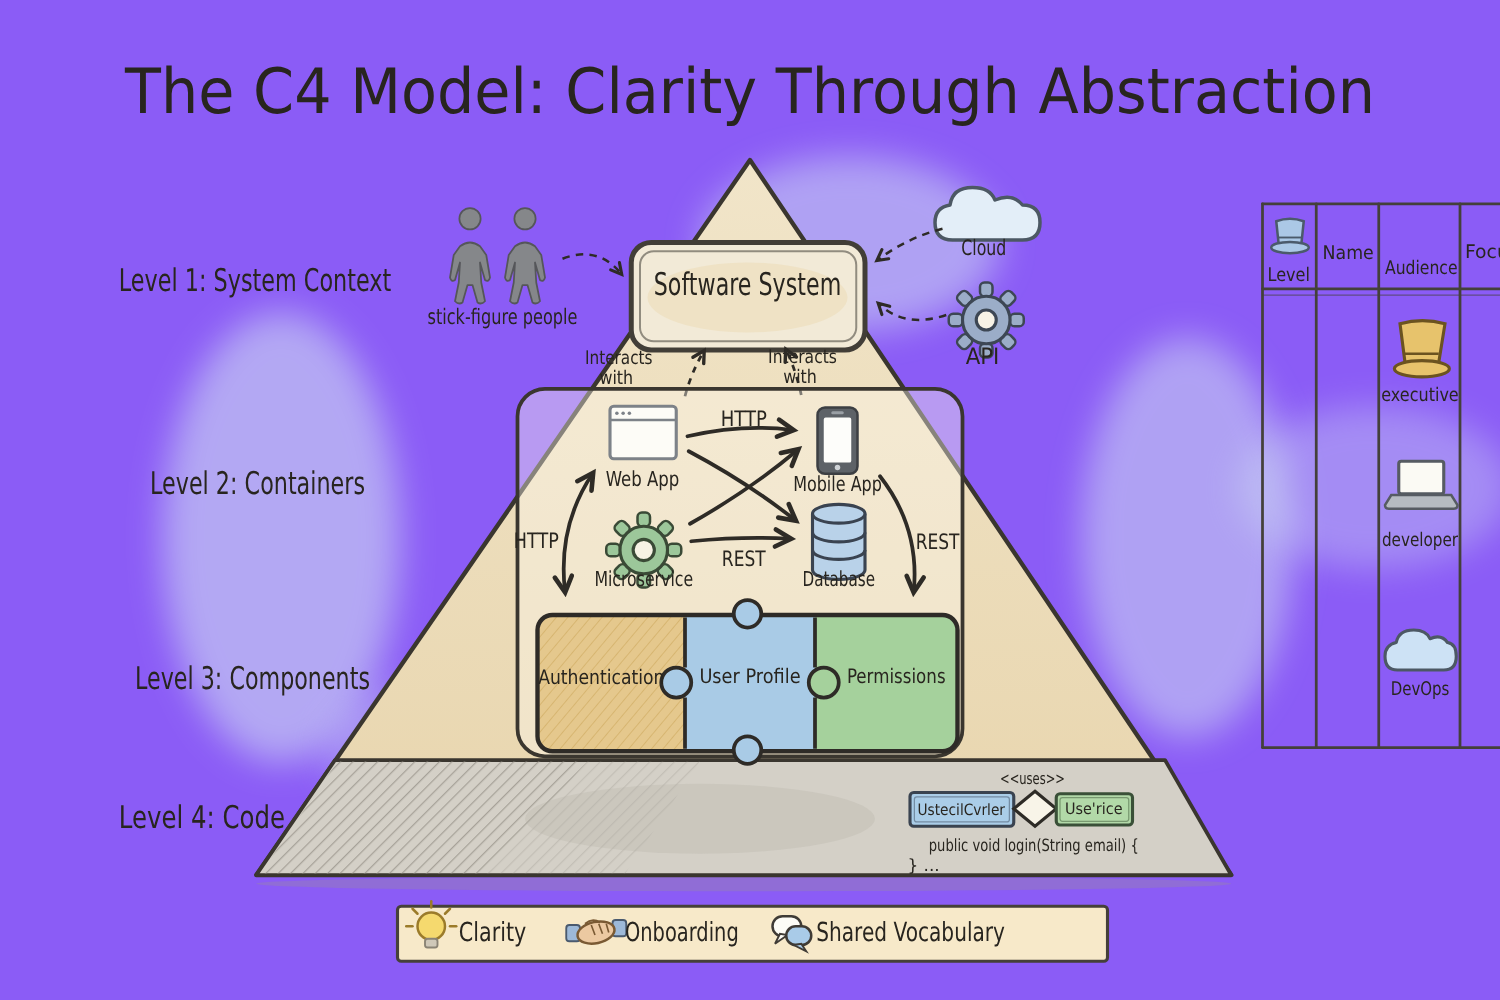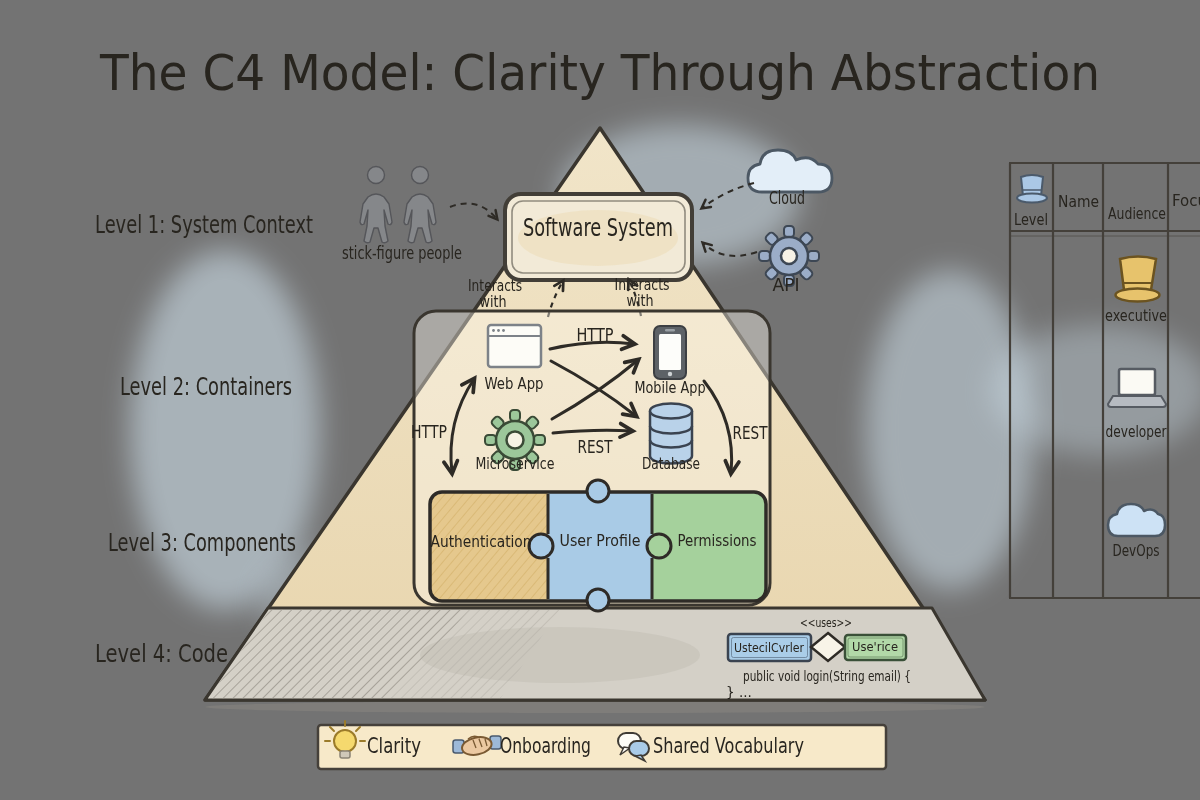--- a/index.html
+++ b/index.html
@@ -1,16 +1,16 @@
 <!DOCTYPE html>
 <html><head>
 <meta charset="utf-8">
 <style>
   html,body{margin:0;padding:0;background:#e8e4d8;}
-  .frame{position:relative;width:1200px;height:800px;overflow:hidden;background:#737373;
+  .frame{position:relative;width:1200px;height:800px;overflow:hidden;background:#8b5cf6;
          font-family:"DejaVu Sans",sans-serif;}
   svg{display:block}
   svg text{fill:#28251f;font-family:"DejaVu Sans",sans-serif;}
 </style>
 </head>
 <body>
 
 <div class="frame">
 <svg width="1200" height="800" viewBox="0 0 1200 800">
   <defs>

